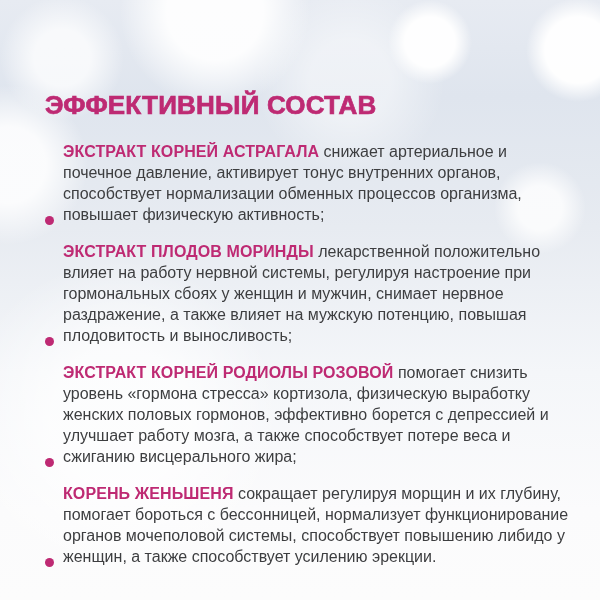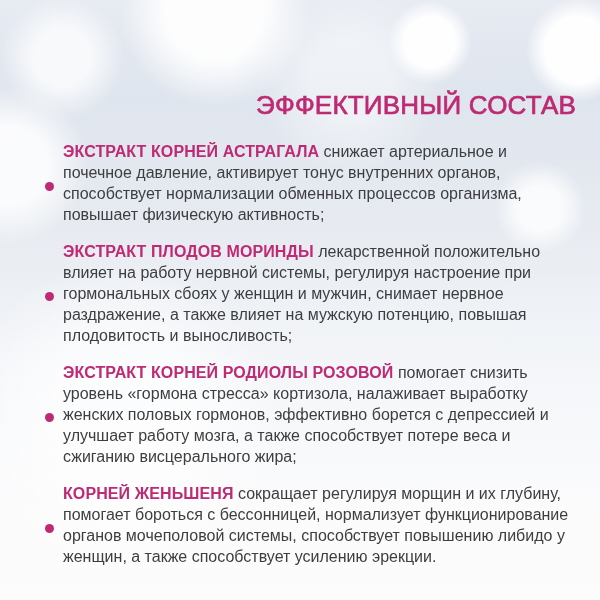--- a/index.html
+++ b/index.html
@@ -33,37 +33,36 @@
     top: 0;
     left: 0;
     width: 600px;
     box-sizing: border-box;
     padding: 92px 24px 0 45px;
   }
   .title {
     margin: 0 0 22px 0;
     font-size: 26px;
     line-height: 1.05;
-    font-weight: normal;
+    font-weight: bold;
     letter-spacing: 0.2px;
     color: #be2a73;
-    text-align: right;
     -webkit-text-stroke: 0.7px #be2a73;
   }
   .items {
     list-style: none;
     margin: 0;
     padding: 0;
     display: flex;
     flex-direction: column;
     gap: 16px;
   }
   .item {
     display: flex;
-    align-items: center;
+    align-items: flex-end;
   }
   .dot {
     flex: 0 0 auto;
     width: 9px;
     height: 9px;
     margin: 6px 9px 0 0;
     border-radius: 50%;
     background: #be2a73;
   }
   .item-text {
@@ -101,27 +100,27 @@
         <p class="item-text">
           <strong class="lead">ЭКСТРАКТ ПЛОДОВ МОРИНДЫ</strong>
           <span>лекарственной положительно влияет на работу нервной системы, регулируя настроение при гормональных сбоях у женщин и мужчин, снимает нервное раздражение, а также влияет на мужскую потенцию, повышая плодовитость и выносливость;</span>
         </p>
       </li>
 
       <li class="item">
         <span class="dot"></span>
         <p class="item-text">
           <strong class="lead">ЭКСТРАКТ КОРНЕЙ РОДИОЛЫ РОЗОВОЙ</strong>
-          <span>помогает снизить уровень «гормона стресса» кортизола, налаживает выработку женских половых гормонов, эффективно борется с депрессией и улучшает работу мозга, а также способствует потере веса и сжиганию висцерального жира;</span>
+          <span>помогает снизить уровень «гормона стресса» кортизола, физическую выработку женских половых гормонов, эффективно борется с депрессией и улучшает работу мозга, а также способствует потере веса и сжиганию висцерального жира;</span>
         </p>
       </li>
 
       <li class="item">
         <span class="dot"></span>
         <p class="item-text">
-          <strong class="lead">КОРНЕЙ ЖЕНЬШЕНЯ</strong>
+          <strong class="lead">КОРЕНЬ ЖЕНЬШЕНЯ</strong>
           <span>сокращает регулируя морщин и их глубину, помогает бороться с бессонницей, нормализует функционирование органов мочеполовой системы, способствует повышению либидо у женщин, а также способствует усилению эрекции.</span>
         </p>
       </li>
 
     </ul>
   </div>
 </div>
 
 </body></html>

